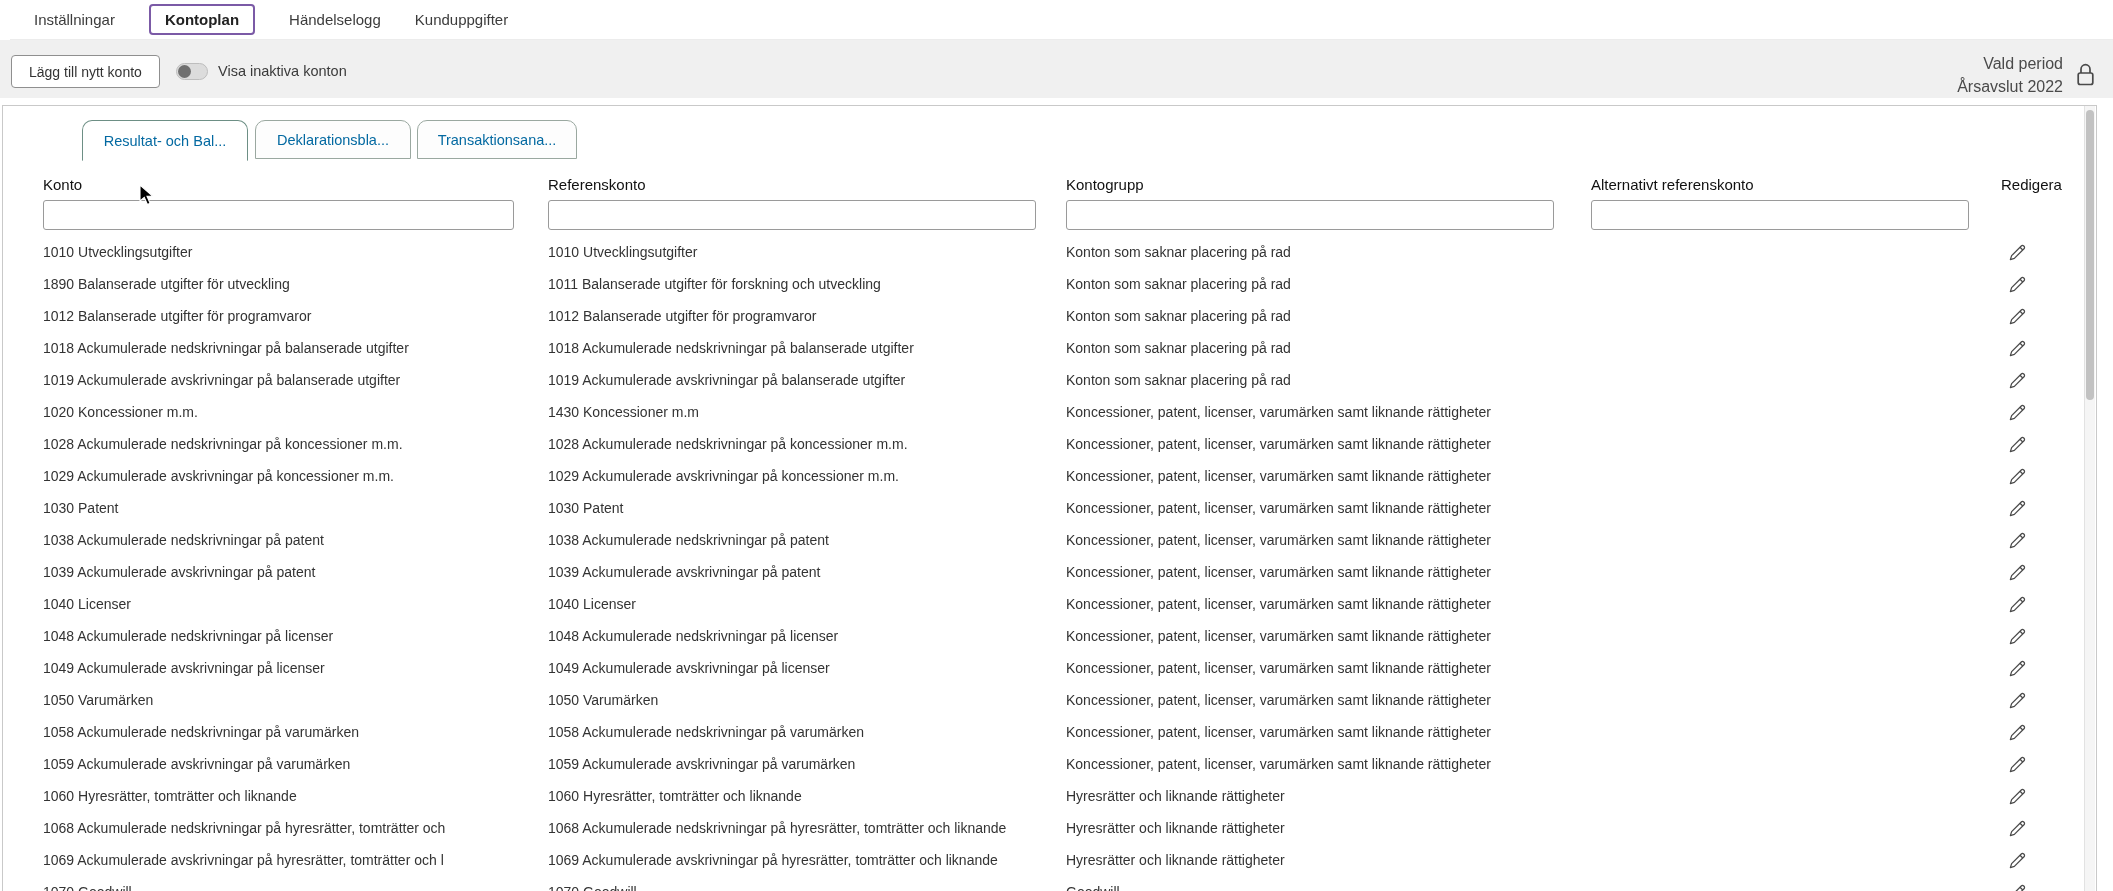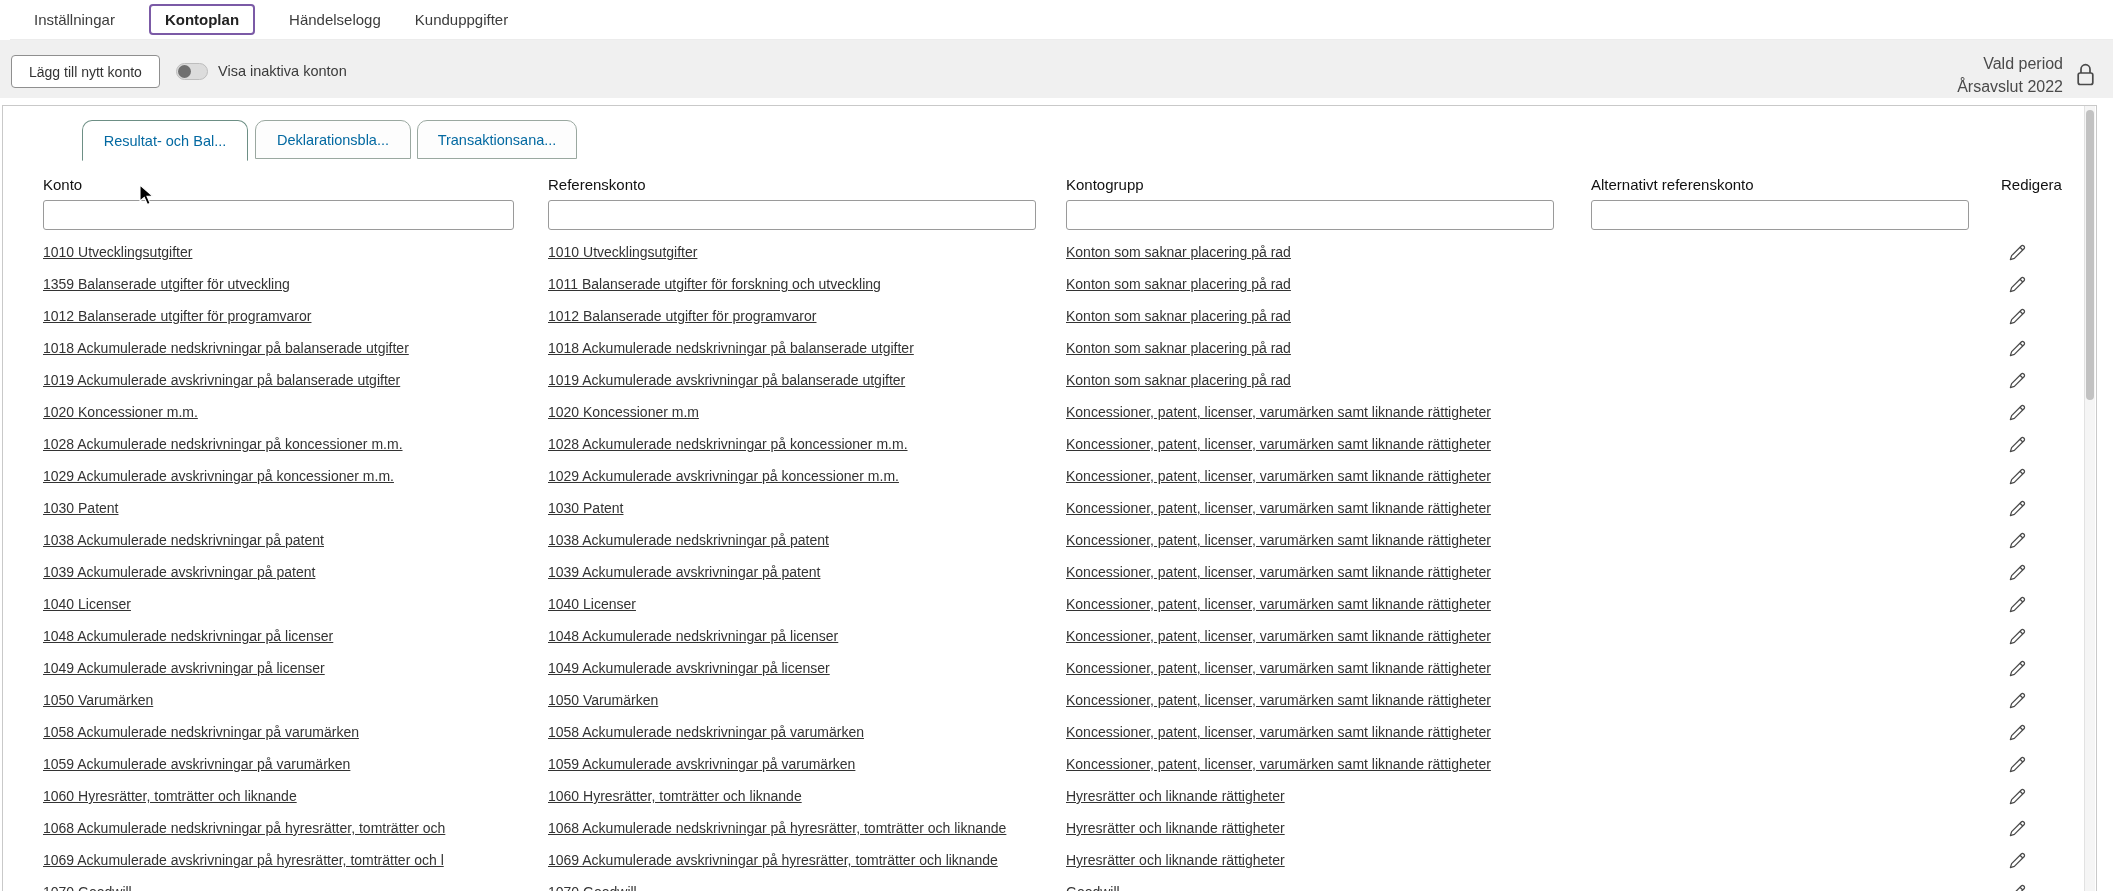--- a/index.html
+++ b/index.html
@@ -87,21 +87,21 @@
     border:1px solid #9a9a9a; border-radius:3px; background:#fff;
     font-family:"Liberation Sans", sans-serif; font-size:14px; padding:0 8px;
   }
   .f1 { left:40px;   width:471px; }
   .f2 { left:545px;  width:488px; }
   .f3 { left:1063px; width:488px; }
   .f4 { left:1588px; width:378px; }
 
   
   .rows { position:absolute; top:130px; left:0; right:14px; }
-  .row  { display:flex; align-items:center; height:32px; padding-left:40px;text-decoration:underline; }
+  .row  { display:flex; align-items:center; height:32px; padding-left:40px; }
   .cell { font-size:14px; color:#333; white-space:nowrap; overflow:hidden; }
   .c1 { width:505px; } .c2 { width:518px; } .c3 { width:525px; } .c4 { width:410px; }
   .c5 { width:60px; display:flex; align-items:center; padding-left:6px; }
   .edit-btn { display:inline-flex; cursor:pointer; }
 
   
   .scrollbar {
     position:absolute; top:0; bottom:0; right:1px; width:11px;
     background:#f5f5f5; border-left:1px solid #e2e2e2;
   }
@@ -169,21 +169,21 @@
       <span class="edit-btn">
         <svg width="21" height="21" viewBox="0 0 20 20">
           <path d="M3.2 16.8 L4.4 13 L13.6 3.8 a1.6 1.6 0 0 1 2.3 0 l0.3 0.3 a1.6 1.6 0 0 1 0 2.3 L7 15.6 Z" fill="none" stroke="#4a4a4a" stroke-width="1.2" stroke-linejoin="round"></path>
           <path d="M12.4 5 L15 7.6" fill="none" stroke="#4a4a4a" stroke-width="1.2"></path>
         </svg>
       </span>
     </div>
   </div>
 
   <div class="row">
-    <div class="cell c1">1359 Balanserade utgifter för utveckling</div>
+    <div class="cell c1">1890 Balanserade utgifter för utveckling</div>
     <div class="cell c2">1011 Balanserade utgifter för forskning och utveckling</div>
     <div class="cell c3">Konton som saknar placering på rad</div>
     <div class="cell c4"></div>
     <div class="cell c5">
       <span class="edit-btn">
         <svg width="21" height="21" viewBox="0 0 20 20">
           <path d="M3.2 16.8 L4.4 13 L13.6 3.8 a1.6 1.6 0 0 1 2.3 0 l0.3 0.3 a1.6 1.6 0 0 1 0 2.3 L7 15.6 Z" fill="none" stroke="#4a4a4a" stroke-width="1.2" stroke-linejoin="round"></path>
           <path d="M12.4 5 L15 7.6" fill="none" stroke="#4a4a4a" stroke-width="1.2"></path>
         </svg>
       </span>
@@ -230,21 +230,21 @@
         <svg width="21" height="21" viewBox="0 0 20 20">
           <path d="M3.2 16.8 L4.4 13 L13.6 3.8 a1.6 1.6 0 0 1 2.3 0 l0.3 0.3 a1.6 1.6 0 0 1 0 2.3 L7 15.6 Z" fill="none" stroke="#4a4a4a" stroke-width="1.2" stroke-linejoin="round"></path>
           <path d="M12.4 5 L15 7.6" fill="none" stroke="#4a4a4a" stroke-width="1.2"></path>
         </svg>
       </span>
     </div>
   </div>
 
   <div class="row">
     <div class="cell c1">1020 Koncessioner m.m.</div>
-    <div class="cell c2">1020 Koncessioner m.m</div>
+    <div class="cell c2">1430 Koncessioner m.m</div>
     <div class="cell c3">Koncessioner, patent, licenser, varumärken samt liknande rättigheter</div>
     <div class="cell c4"></div>
     <div class="cell c5">
       <span class="edit-btn">
         <svg width="21" height="21" viewBox="0 0 20 20">
           <path d="M3.2 16.8 L4.4 13 L13.6 3.8 a1.6 1.6 0 0 1 2.3 0 l0.3 0.3 a1.6 1.6 0 0 1 0 2.3 L7 15.6 Z" fill="none" stroke="#4a4a4a" stroke-width="1.2" stroke-linejoin="round"></path>
           <path d="M12.4 5 L15 7.6" fill="none" stroke="#4a4a4a" stroke-width="1.2"></path>
         </svg>
       </span>
     </div>

